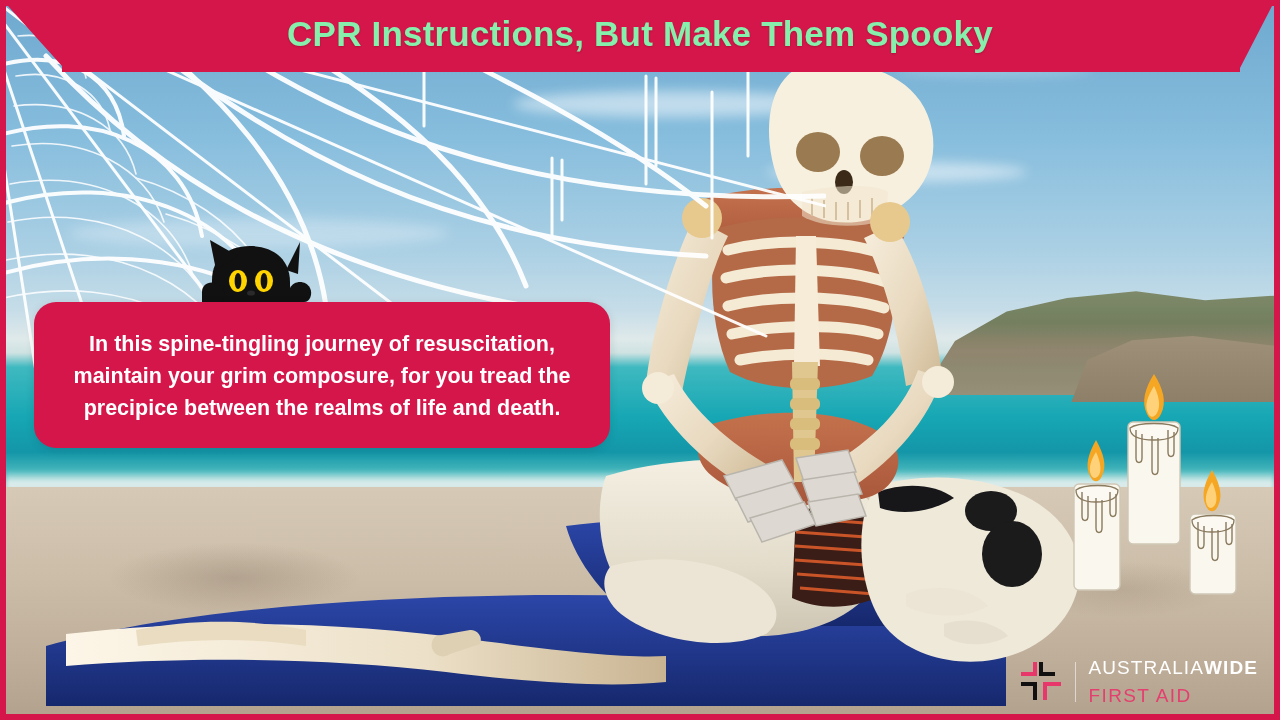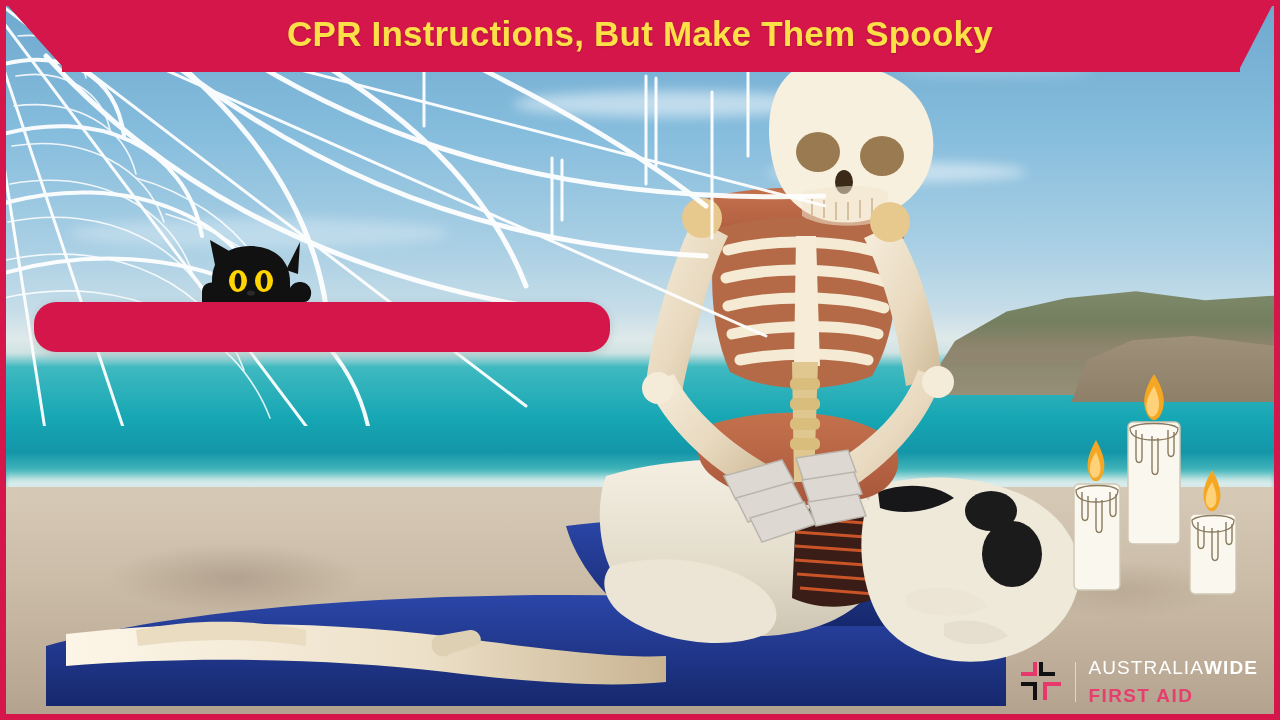--- a/index.html
+++ b/index.html
@@ -56,21 +56,21 @@
 
   
   .banner {
     position:absolute; left:0; top:0; width:1280px; height:72px;
     background:#d4164a;
     clip-path:polygon(8px 0, 1272px 0, 1272px 6px, 1240px 68px, 1240px 72px, 62px 72px, 62px 66px, 8px 6px);
   }
   .banner-title {
     position:absolute; left:0; top:0; width:1280px; height:68px;
     display:flex; align-items:center; justify-content:center;
-    color:#fde047; font-size:35px; font-weight:bold; letter-spacing:.2px;
+    color:#86efac; font-size:35px; font-weight:bold; letter-spacing:.2px;
     font-family:"Liberation Sans", sans-serif;
     text-shadow:0 1px 2px rgba(0,0,0,.18);
   }
 
   
   .textcard {
     position:absolute; left:34px; top:302px; width:576px;
     background:#d4164a; border-radius:22px;
     padding:26px 26px 24px 26px;
     color:#ffffff; text-align:center;
@@ -86,21 +86,21 @@
   .logo {
     position:absolute; right:22px; bottom:12px;
     display:flex; align-items:center; gap:12px; height:52px;
   }
   .logo-mark { width:44px; height:44px; flex:0 0 auto; }
   .logo-divider { width:1px; height:40px; background:rgba(255,255,255,.55); }
   .logo-text { display:flex; flex-direction:column; justify-content:flex-start; line-height:1.05;gap:8px; }
   .logo-l1 { font-size:19px; letter-spacing:1.1px; color:#ffffff; }
   .logo-l1 .thin { font-weight:300; }
   .logo-l1 .bold { font-weight:bold; }
-  .logo-l2 { font-size:19px; letter-spacing:1.4px; color:#e8376b; font-weight:bold; opacity:.92; }
+  .logo-l2 { font-size:19px; letter-spacing:1.4px; color:#e8376b; font-weight:normal; opacity:.92; }
 </style>
 </head>
 <body>
 
 <div id="stage">
 
   <div class="photo">
 
     <div class="cloudwisp" style="left:40%;top:12%;width:320px;height:26px;"></div>
     <div class="cloudwisp" style="left:60%;top:22%;width:260px;height:20px;"></div>
@@ -337,20 +337,21 @@
       <path d="M96 52 C 100 44, 112 44, 116 52 C 119 58, 116 66, 110 66 L 96 66 Z"></path>
     </g>
     <ellipse cx="44" cy="45" rx="9" ry="11" fill="#ffd400"></ellipse>
     <ellipse cx="70" cy="45" rx="9" ry="11" fill="#ffd400"></ellipse>
     <ellipse cx="44" cy="45" rx="3.4" ry="8" fill="#111"></ellipse>
     <ellipse cx="70" cy="45" rx="3.4" ry="8" fill="#111"></ellipse>
     <ellipse cx="57" cy="57" rx="4" ry="2.6" fill="#2a2a2a"></ellipse>
   </svg>
 
   <div class="textcard">
+    <p>In this spine-tingling journey of resuscitation, maintain your grim composure, for you tread the precipice between the realms of life and death.</p>
   </div>
 
   <div class="logo">
     <svg class="logo-mark" viewBox="0 0 44 44">
       <path d="M2 12 h12 V2 h4 v14 H2 Z" fill="#e8376b"></path>
       <path d="M20 2 h4 v10 h12 v4 H20 Z" fill="#111111"></path>
       <path d="M2 22 h16 v18 H14 V26 H2 Z" fill="#111111"></path>
       <path d="M24 22 h18 v4 H28 v14 h-4 Z" fill="#e8376b"></path>
     </svg>
     <div class="logo-divider"></div>

